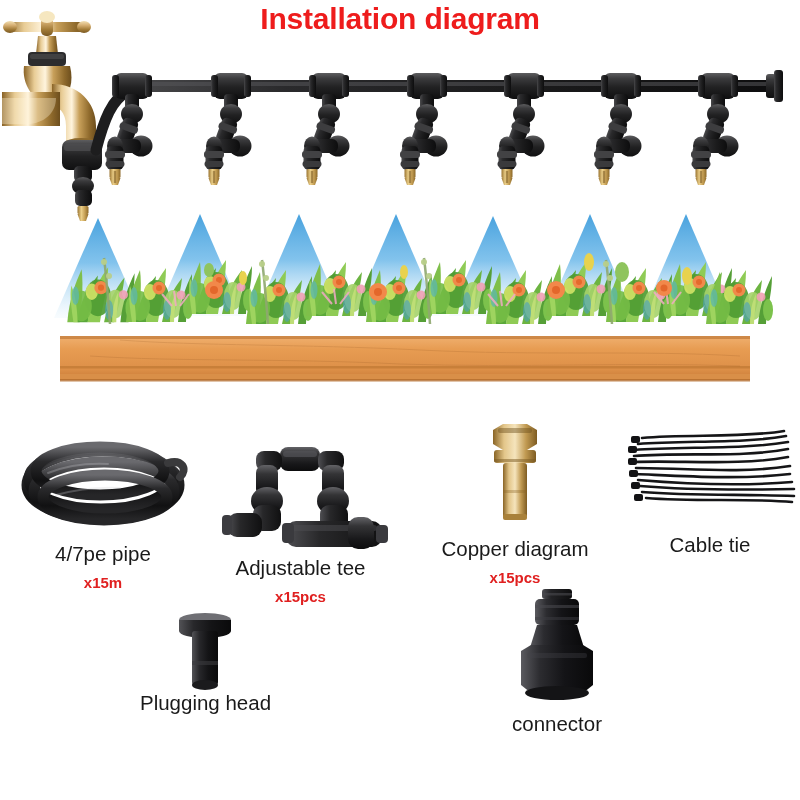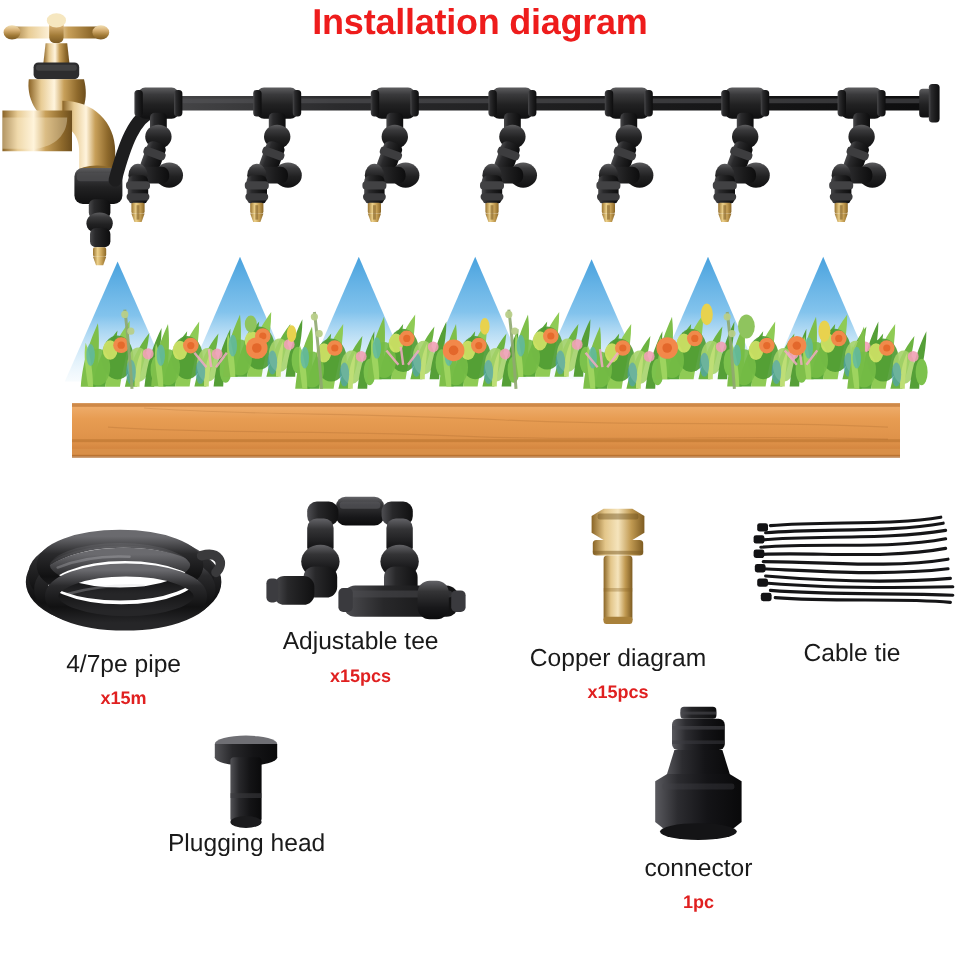--- a/index.html
+++ b/index.html
@@ -30,26 +30,26 @@
     font-size: 20.5px; color: #1a1a1a; font-weight: 400;
     white-space: nowrap; line-height: 1.1;
   }
   .prod .qty {
     font-size: 15px; color: #e02020; font-weight: 700;
     white-space: nowrap; line-height: 1.1; margin-top: 9px;
   }
 
   
   #p-pipe   { left: 8px;   top: 425px; width: 190px; }
-  #p-tee    { left: 198px; top: 406px; width: 205px; }
+  #p-tee    { left: 198px; top: 439px; width: 205px; }
   #p-nozzle { left: 405px; top: 420px; width: 220px; }
   #p-tie    { left: 620px; top: 416px; width: 180px; }
   
   #p-plug   { left: 108px; top: 608px; width: 195px; }
-  #p-conn   { left: 472px; top: 585px; width: 220px; }
+  #p-conn   { left: 447px; top: 585px; width: 220px; }
 
   #p-pipe   .nm, #p-tee .nm, #p-nozzle .nm, #p-tie .nm { margin-top: 118px; }
   #p-plug   .nm { margin-top: 84px; }
   #p-conn   .nm { margin-top: 128px; }
 
   .art-svg { position: absolute; left: 0; top: 0; }
 </style>
 </head>
 <body>
 
@@ -477,16 +477,15 @@
         <rect x="-22" y="28" width="44" height="3" fill="#3c3c41" opacity="0.5"></rect>
 
         <polygon points="-20,36 20,36 28,62 -28,62" fill="url(#cn1)"></polygon>
 
         <polygon points="-36,62 -26,56 26,56 36,62 36,96 26,104 -26,104 -36,96" fill="url(#cn1)"></polygon>
         <rect x="-30" y="64" width="60" height="5" rx="2" fill="#46464b" opacity="0.35"></rect>
         <ellipse cx="0" cy="104" rx="32" ry="7" fill="#141416"></ellipse>
       </g>
     </svg>
     <div class="nm">connector</div>
-    <div class="qty">1pc</div>
   </div>
 
 </div>
 
 </body></html>

